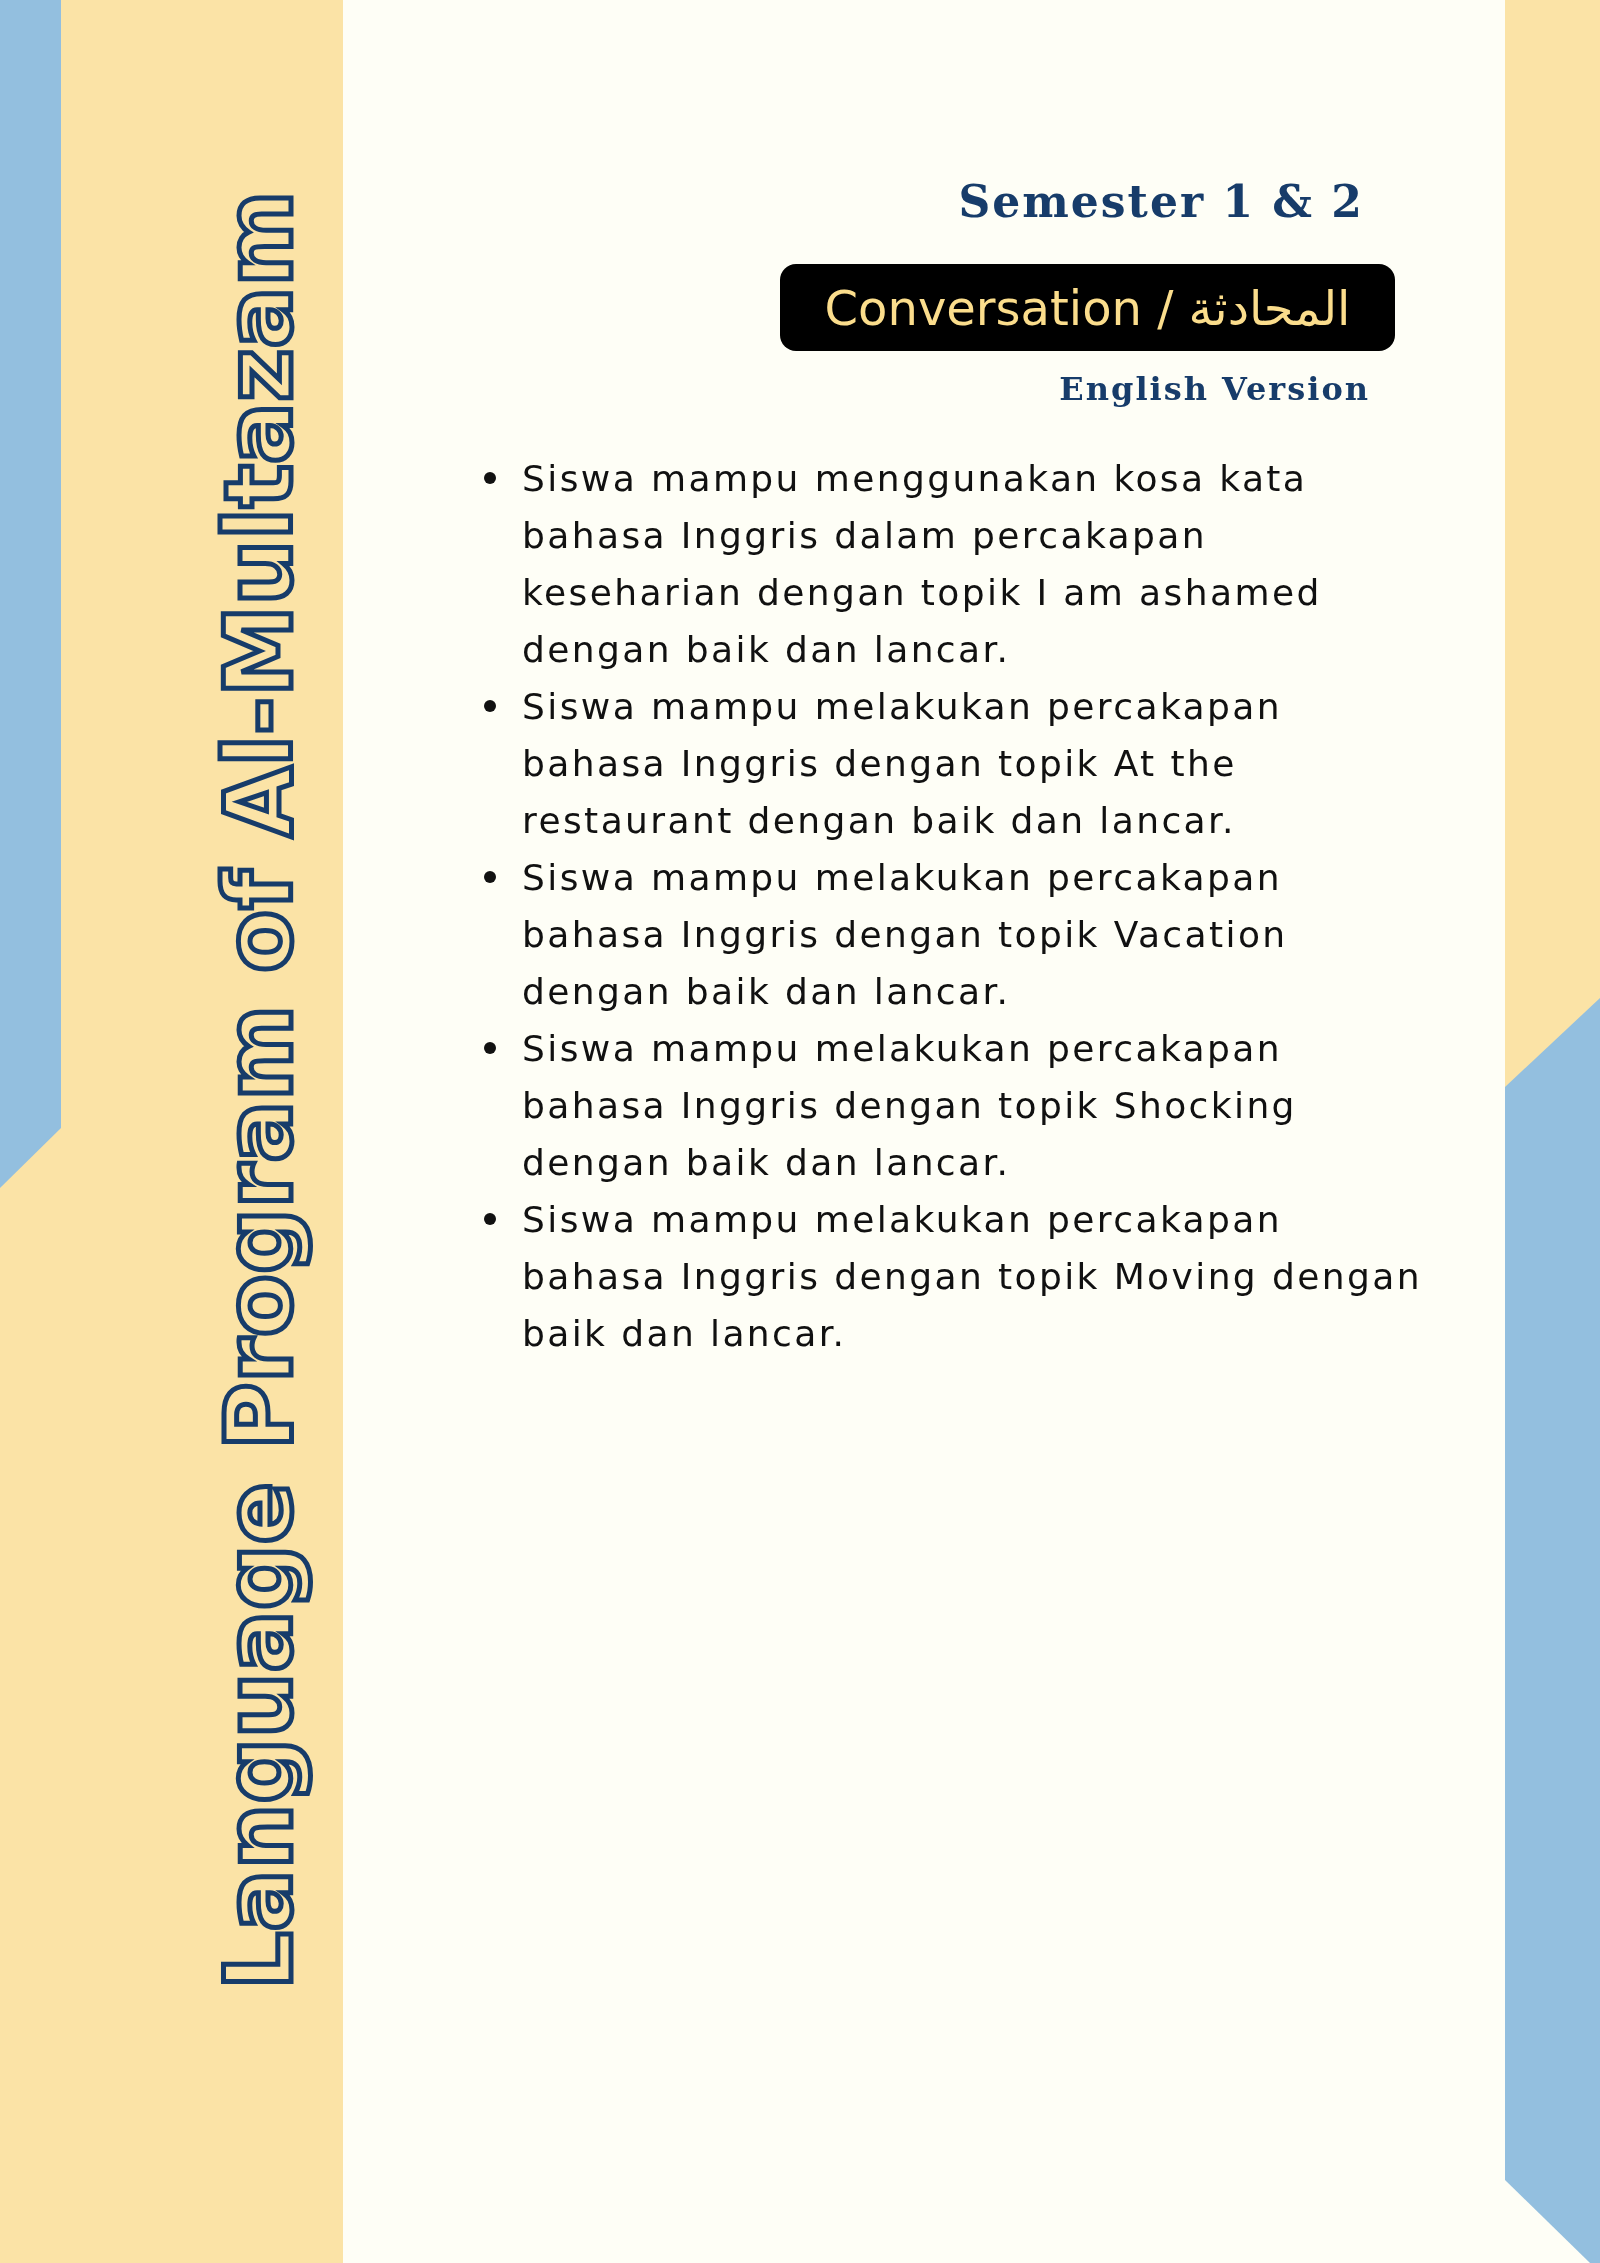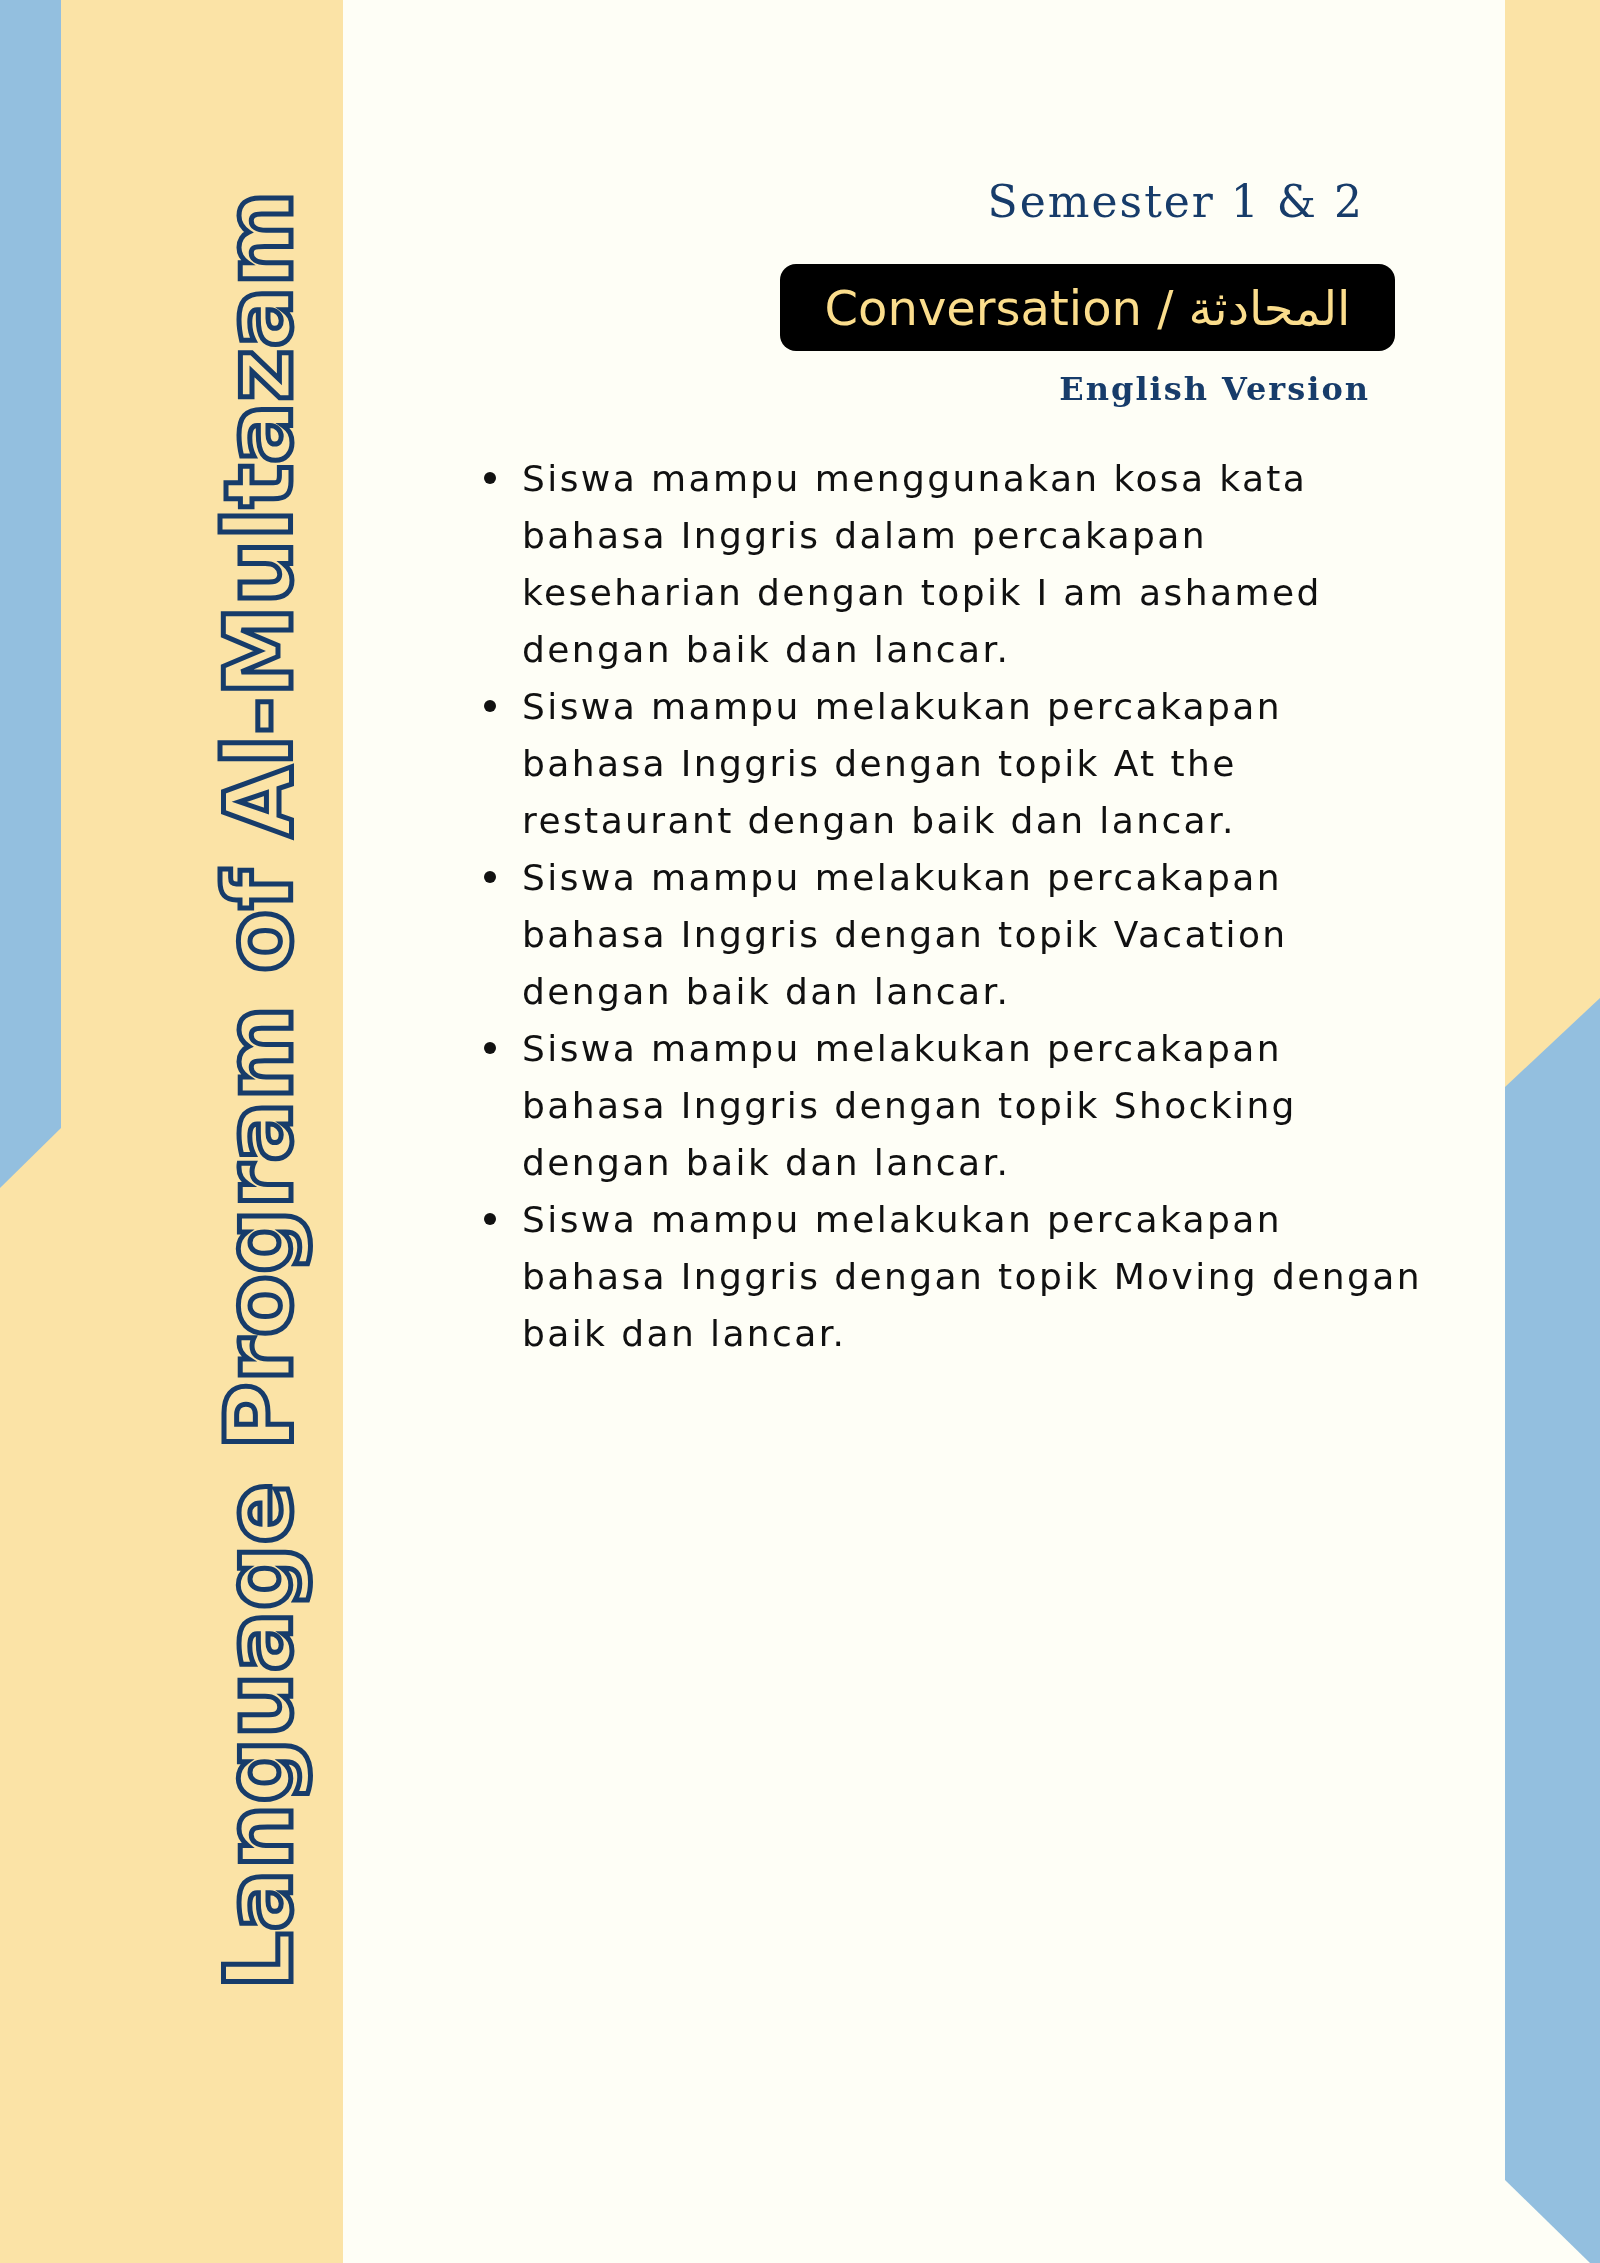--- a/index.html
+++ b/index.html
@@ -27,21 +27,21 @@
       line-height: 80px;
       color: transparent;
       -webkit-text-stroke: 5px #173C6A;
       letter-spacing: 0px;
     }
     .semester {
       position: absolute;
       right: 236px;
       top: 176px;
       font-family: "DejaVu Serif", serif;
-      font-weight: normal;
+      font-weight: bold;
       font-size: 44px;
       letter-spacing: 2px;
       color: #173C6A;
       white-space: nowrap;
     }
     .subject-pill {
       position: absolute;
       left: 780px;
       top: 264px;
       width: 615px;

